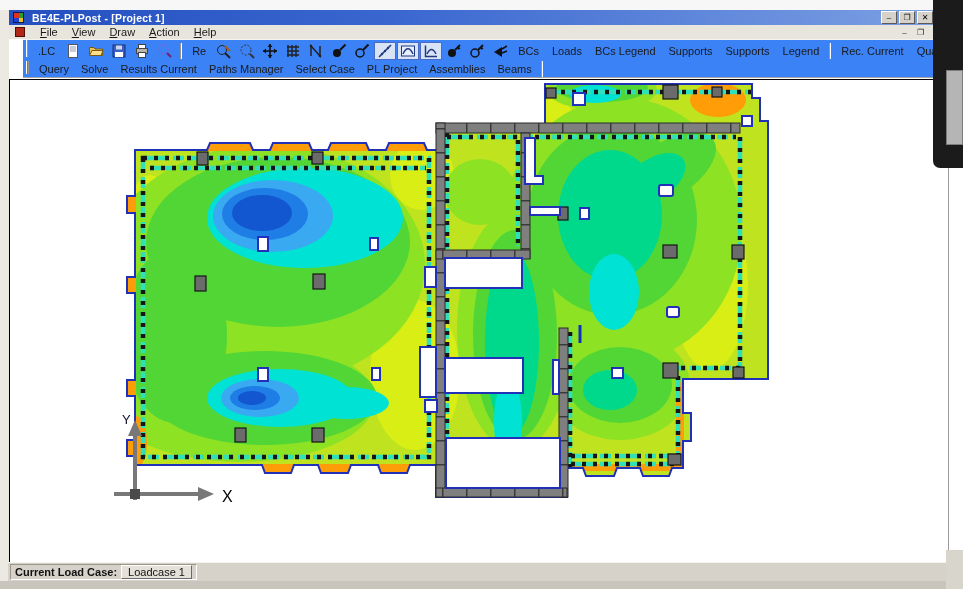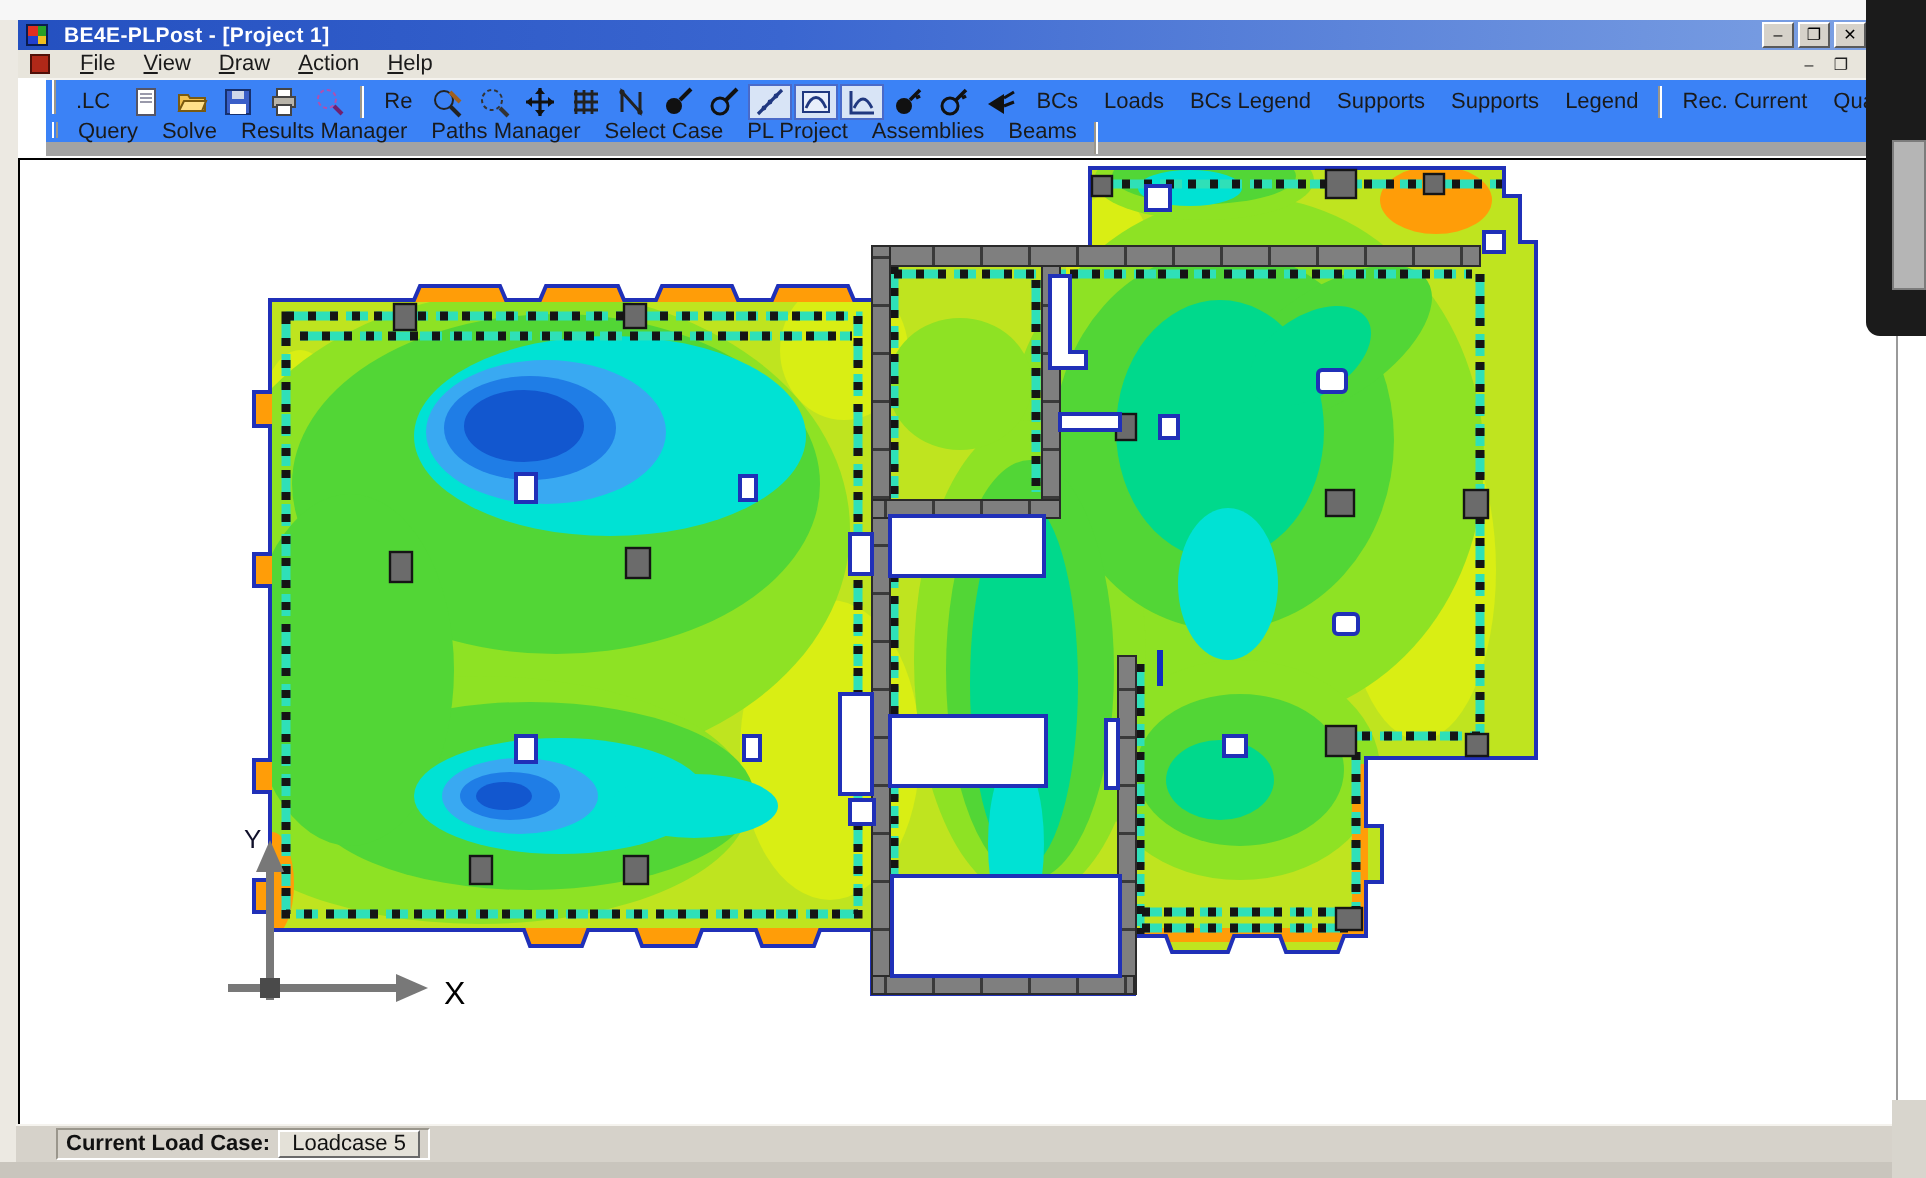--- a/index.html
+++ b/index.html
@@ -23,39 +23,39 @@
     display:flex; align-items:center; gap:2px; padding-left:2px; }
   .mdi-ico { width:10px; height:10px; background:#b02818; border:1px solid #501008; margin:0 6px 0 4px; }
   .menu-item { font-size:11px; color:#1a1a1a; padding:0 7px; cursor:default;text-align:center; }
   .menu-item u { text-decoration:underline; }
   .mdi-btns { position:absolute; right:36px; top:1px; display:flex; gap:3px; }
   .mdi-btn { width:13px; height:12px; font-size:8px; line-height:11px; text-align:center; color:#222;
     background:transparent; border:none; }
 
   .toolbar { position:absolute; left:23px; right:0; background:#3b82f6; display:flex; }
   .toolbar.row1 { top:39px; height:22px; border-top:1px solid #f5f3ee; }
-  .toolbar.row2 { top:61px; height:17px; border-bottom:7px solid #a3a3a3; }
+  .toolbar.row2 { top:61px; height:17px; border-bottom:1px solid #a3a3a3; }
   .grip { width:3px; height:80%; border-left:1px solid #fff; border-right:1px solid #9a968c; margin:0 4px 0 3px; }
   .tb-btn { display:flex; align-items:center; justify-content:center; height:18px; min-width:18px;
     background:transparent; border:1px solid transparent; font-family:"Liberation Sans",sans-serif;
     font-size:11px; color:#1a1a1a; padding:0 2px; cursor:default; }
   .tb-btn.tb-text { padding:0 5px; white-space:nowrap; }
   .tb-btn.pressed { border:1px solid #4a6ac8; background:#d8e4f6; }
   .tb-sep { width:2px; height:16px; border-left:1px solid #9a968c; border-right:1px solid #fff; margin:0 3px; }
   .row2 .tb-btn { height:15px; }
 
   
   .canvas { position:absolute; left:9px; top:79px; width:926px; height:483px; background:#fff;
     border-top:1px solid #000; border-left:1px solid #000; }
   .canvas svg { position:absolute; left:0; top:0; }
   .top-line-ext { position:absolute; left:935px; top:79px; width:28px; height:1px; background:#000; }
 
   
   .statusbar { position:absolute; left:8px; top:562px; right:0; height:19px; background:#d6d2ca;
-    border-top:1px solid #f5f3ee; display:flex; align-items:center; padding-left:20px; }
+    border-top:1px solid #f5f3ee; display:flex; align-items:center; padding-left:2px; }
   .status-cell { display:flex; align-items:center; gap:4px; height:16px;
     border:1px solid; border-color:#9a968c #fff #fff #9a968c; padding:0 4px; }
   .status-label { font-size:11px; font-weight:bold; color:#111; white-space:nowrap; }
   .loadcase-btn { font-size:11px; color:#111; background:#e4e1d8; border:1px solid;
     border-color:#fff #6a6a6a #6a6a6a #fff; padding:0 6px; height:14px; line-height:12px; }
   .bottom-strip { position:absolute; left:0; top:581px; width:963px; height:8px; background:#c9c5bd; }
   .left-strip { position:absolute; left:0; top:10px; width:9px; height:571px; background:#ece9e2; }
 
   
   .gutter-line { position:absolute; left:948px; top:168px; width:1px; height:394px; background:#9a9a9a; z-index:40; }
@@ -231,21 +231,21 @@
         <button class="tb-btn tb-text">Rec. Current</button>
         <button class="tb-btn tb-text">Quad. Contour</button>
       </span>
   </div>
 
   <div class="toolbar row2">
     <span class="grip"></span>
     <span style="display:flex;align-items:center;">
         <button class="tb-btn tb-text">Query</button>
         <button class="tb-btn tb-text">Solve</button>
-        <button class="tb-btn tb-text">Results Manager</button>
+        <button class="tb-btn tb-text">Results Current</button>
         <button class="tb-btn tb-text">Paths Manager</button>
         <button class="tb-btn tb-text">Select Case</button>
         <button class="tb-btn tb-text">PL Project</button>
         <button class="tb-btn tb-text">Assemblies</button>
         <button class="tb-btn tb-text">Beams</button>
       </span>
     <span class="tb-sep"></span>
   </div>
 
   <div class="left-strip"></div>
@@ -430,21 +430,21 @@
         <text x="112" y="344" font-size="13" fill="#10102a">Y</text>
       </g>
     </svg>
   </div>
 
   <div class="top-line-ext"></div>
 
   <div class="statusbar">
     <span class="status-cell">
       <span class="status-label">Current Load Case:</span>
-      <button class="loadcase-btn">Loadcase 5</button>
+      <button class="loadcase-btn">Loadcase 1</button>
     </span>
   </div>
   <div class="bottom-strip"></div>
 
   <div class="gutter-line"></div>
   <div class="gutter-bottom"></div>
   <div class="vbar"></div>
   <div class="vthumb"></div>
 
 </div>

